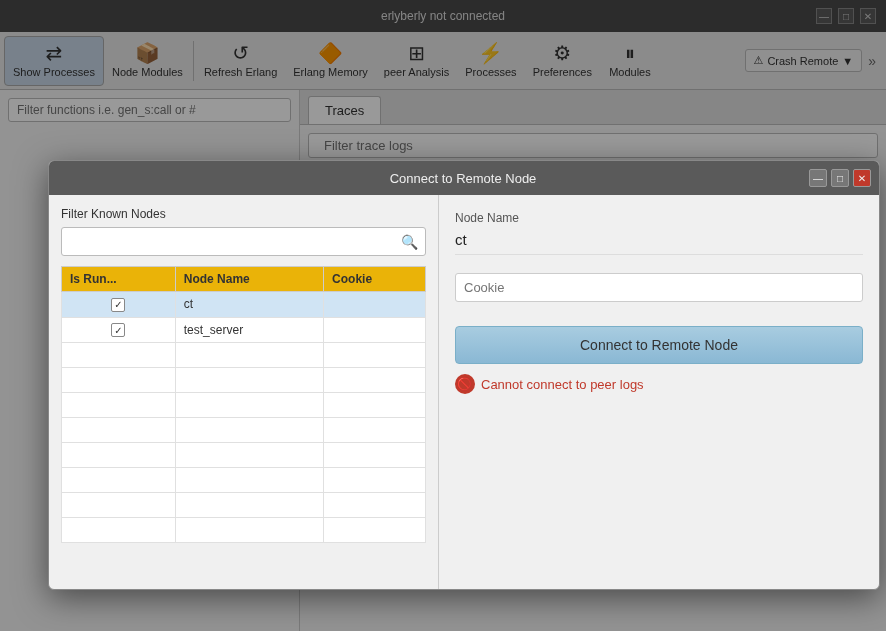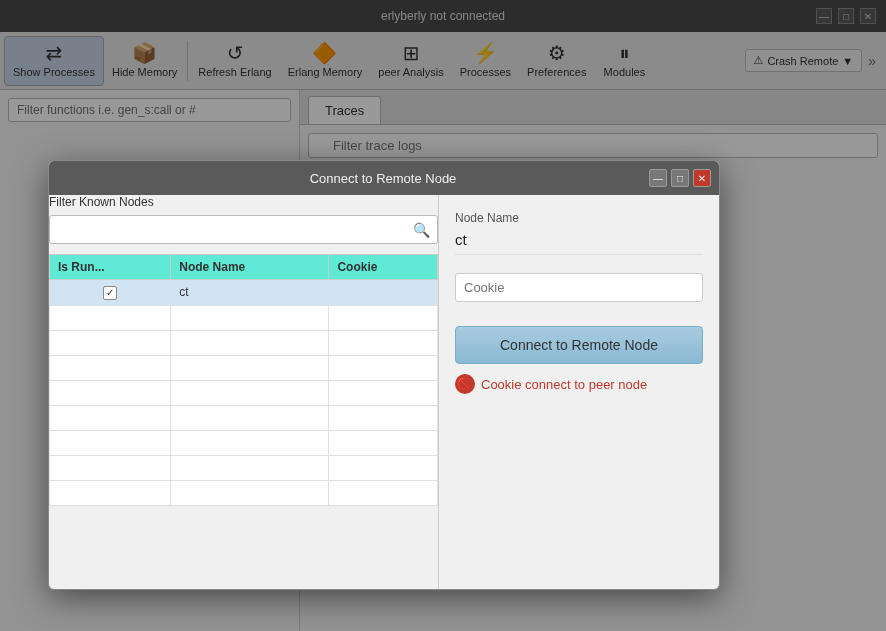--- a/index.html
+++ b/index.html
@@ -149,21 +149,21 @@
       border: 1px solid #bbb;
       border-bottom: none;
       background: white;
       margin-top: 6px;
       border-radius: 3px 3px 0 0;
       color: #333;
     }
     .trace-filter-input {
       width: calc(100% - 16px);
       margin: 8px;
-      padding: 4px 24px;
+      padding: 4px 15px;
       border: 1px solid #bbb;
       border-radius: 3px;
       font-size: 13px;
       background: white;
       color: #aaa;
     }
 
     
     .modal-overlay {
       position: absolute;
@@ -173,21 +173,21 @@
       align-items: center;
       justify-content: center;
       z-index: 100;
     }
 
     
     .modal {
       background: #f0f0f0;
       border: 1px solid #888;
       border-radius: 6px;
-      width: 672px;
+      width: 832px;
       min-height: 430px;
       box-shadow: 0 8px 32px rgba(0,0,0,0.5);
       display: flex;
       flex-direction: column;
       position: absolute;
       top: 160px;
       left: 48px;
     }
     .modal-title-bar {
       background: #5a5a5a;
@@ -227,20 +227,21 @@
     .modal-body {
       display: flex;
       flex: 1;
       padding: 0;
     }
 
     
     .modal-left {
       width: 390px;
       border-right: 1px solid #ccc;
+      padding: 12px;
       display: flex;
       flex-direction: column;
     }
     .filter-label {
       font-size: 12px;
       color: #333;
       margin-bottom: 6px;
       font-weight: 500;
     }
     .filter-known-nodes {
@@ -266,21 +267,21 @@
 
     
     .nodes-table {
       width: 100%;
       border-collapse: collapse;
       background: white;
       border: 1px solid #ccc;
       flex: 1;
     }
     .nodes-table th {
-      background: #5eead4;
+      background: #eab308;
       border: 1px solid #ccc;
       padding: 5px 8px;
       text-align: left;
       font-size: 12px;
       font-weight: 600;
       color: #333;
     }
     .nodes-table td {
       border: 1px solid #e0e0e0;
       padding: 5px 8px;
@@ -387,21 +388,21 @@
   </div>
 </div>
 
 <div class="toolbar">
   <button class="toolbar-btn active">
     <span class="toolbar-icon">⇄</span>
     <span>Show Processes</span>
   </button>
   <button class="toolbar-btn">
     <span class="toolbar-icon">📦</span>
-    <span>Hide Memory</span>
+    <span>Node Modules</span>
   </button>
   <div class="toolbar-separator"></div>
   <button class="toolbar-btn">
     <span class="toolbar-icon">↺</span>
     <span>Refresh Erlang</span>
   </button>
   <button class="toolbar-btn">
     <span class="toolbar-icon">🔶</span>
     <span>Erlang Memory</span>
   </button>
@@ -476,20 +477,25 @@
                 <th>Cookie</th>
               </tr>
             </thead>
             <tbody id="nodes-tbody">
             <tr class="selected">
                   <td style="text-align: center;"><div class="checkbox checked"></div></td>
                   <td>ct</td>
                   <td></td>
                 </tr>
                 <tr>
+                  <td style="text-align: center;"><div class="checkbox checked"></div></td>
+                  <td>test_server</td>
+                  <td></td>
+                </tr>
+                <tr>
                   <td style="height: 24px;">&nbsp;</td>
                   <td>&nbsp;</td>
                   <td>&nbsp;</td>
                 </tr>
                 <tr>
                   <td style="height: 24px;">&nbsp;</td>
                   <td>&nbsp;</td>
                   <td>&nbsp;</td>
                 </tr>
                 <tr>
@@ -534,18 +540,18 @@
         </div>
 
         <div class="field-group">
           <input class="cookie-input" type="text" placeholder="Cookie" style="">
         </div>
 
         <button class="connect-btn">Connect to Remote Node</button>
 
         <div class="error-msg">
           <div class="error-icon">🚫</div>
-          <span>Cookie connect to peer node</span>
+          <span>Cannot connect to peer logs</span>
         </div>
       </div>
     </div>
   </div>
 </div>
 
 </body></html>

